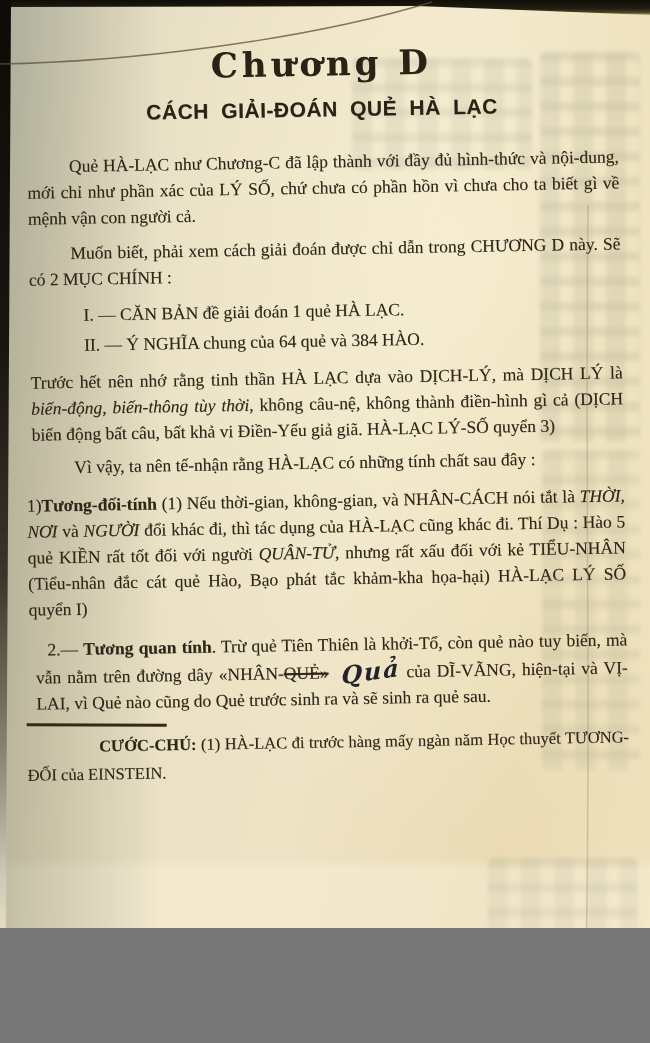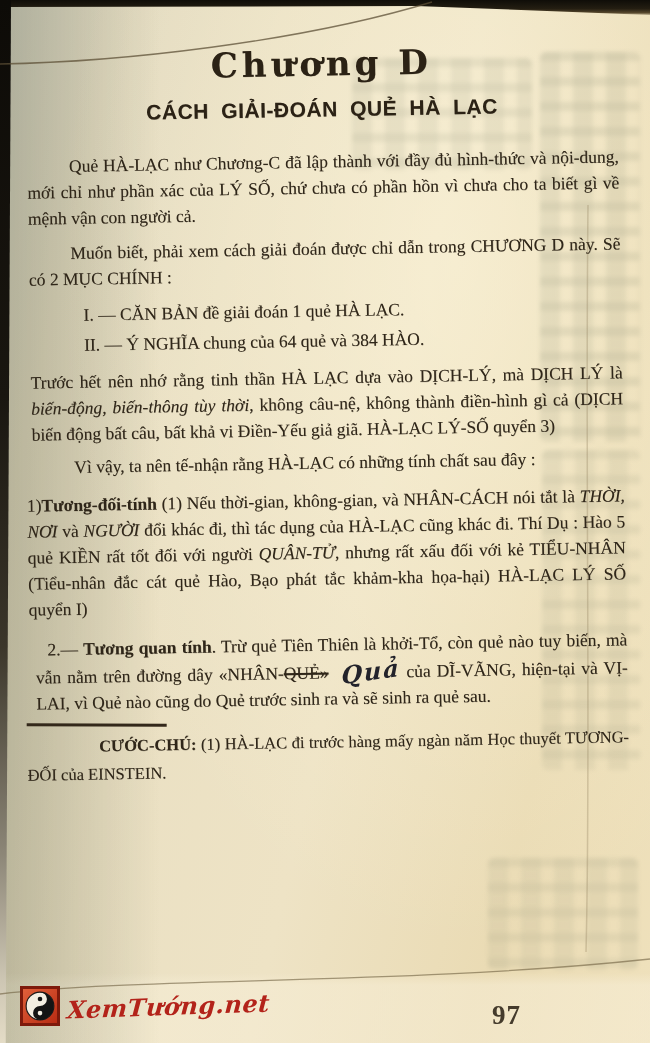--- a/index.html
+++ b/index.html
@@ -1,19 +1,19 @@
 <!DOCTYPE html>
 <html><head>
 <meta charset="utf-8">
 <style>
   html,body { margin:0; padding:0; }
   body { width:650px; height:1043px; overflow:hidden; background:#777; }
 
   .page {
-    position:relative; width:650px; height:1043px; overflow:hidden;
+    position:relative; width:650px; height:928px; overflow:hidden;
     background:
       radial-gradient(ellipse at 70% 25%, rgba(255,248,222,.50), rgba(255,248,222,0) 62%),
       linear-gradient(0deg, rgba(247,238,214,.55) 0 58px, rgba(247,238,214,0) 70px),
       linear-gradient(103deg, #d5d3c2 0%, #e2dac0 14%, #eae0c3 32%, #eee3c5 55%, #eadbb4 80%, #efe1bc 100%);
     font-family:"Liberation Serif", serif;
     color:#2f2619;
   }
 
   
   .edge-top {

